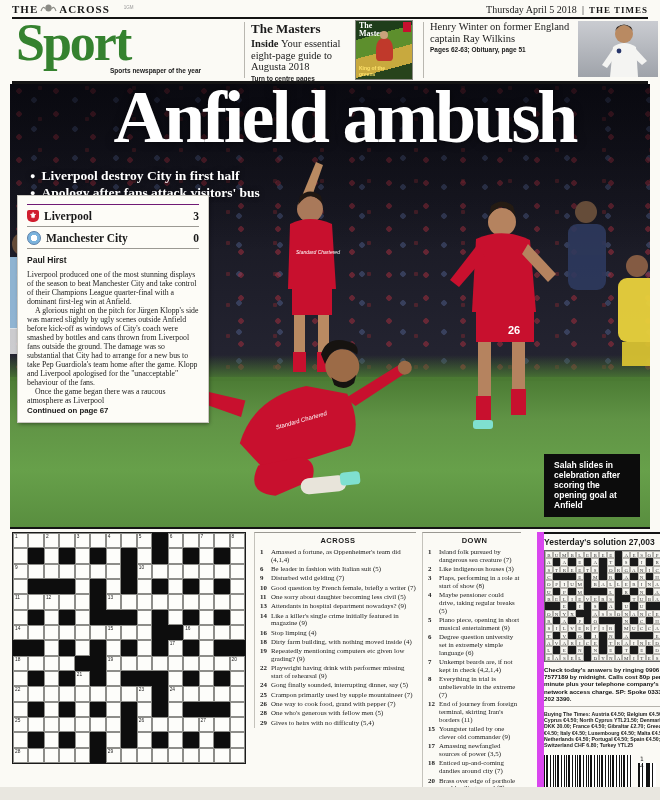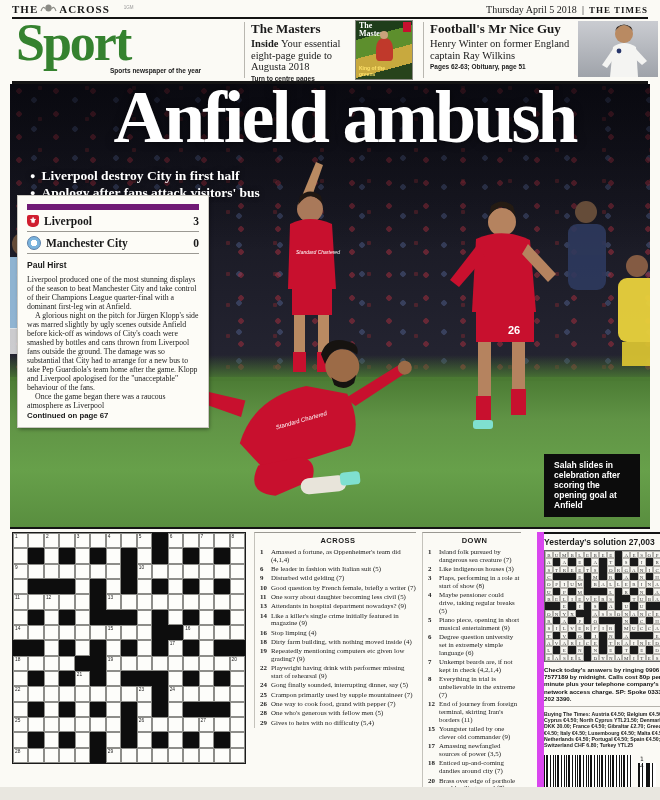--- a/index.html
+++ b/index.html
@@ -62,21 +62,21 @@
   .bullets{position:absolute;left:20px;top:84px;color:#fff;}
   .bullet{font:bold 13.5px/16.5px "Liberation Serif",serif;display:flex;align-items:center;gap:6px;text-shadow:0 0 5px rgba(0,0,0,.6);}
   .bullet .dot{font-size:9px;}
   .playsvg{position:absolute;inset:0;width:100%;height:100%;}
 
   
   .panel{position:absolute;left:8px;top:112px;width:172px;background:#fdfcf7;
          box-shadow:0 0 0 1px #c9c7c0,1px 2px 4px rgba(0,0,0,.45);padding:8px 9px 7px;}
   .score-row{display:flex;align-items:center;height:21px;border-bottom:1px solid #9b9993;
              font:bold 11.5px "Liberation Serif",serif;}
-  .score-row:first-child{border-top:6px solid #701a75;}
+  .score-row:first-child{border-top:1px solid #701a75;}
   .crest{width:12px;height:12px;display:inline-block;margin-right:5px;flex:none;position:relative;}
   .crest.liverpool{background:#d01e2f;border-radius:2px 2px 5px 5px;}
   .crest.liverpool::after{content:"⚜";position:absolute;inset:0;color:#fff;font-size:8px;line-height:12px;text-align:center;}
   .crest.mancity{border-radius:50%;background:radial-gradient(circle,#fff 0 3px,#7ab3dd 3px);border:0.5px solid #5a7fa8;}
   .tname{flex:1;}
   .tscore{font-weight:bold;}
   .byline{font:bold 8.5px "Liberation Sans",sans-serif;margin:6px 0 5px;}
   .article{font:7.8px/9px "Liberation Serif",serif;text-align:left;}
   .article p{margin:0;}
   .article p.ind{text-indent:8px;}
@@ -161,21 +161,20 @@
         <div class="promo-cta">Turn to centre pages</div>
       </div>
       <div class="mag">
         <div class="mag-t"><span>The</span><br><b>Masters</b></div>
         <div class="golfer"></div>
         <div class="mag-s">King of the greens</div>
         <div class="corner"></div>
       </div>
       <div class="vdiv"></div>
       <div class="promo promo-football">
-        <p class="promo-title">Football's Mr Nice Guy</p>
         <p class="promo-text">Henry Winter on former England captain Ray Wilkins</p>
         <div class="promo-cta">Pages 62-63; Obituary, page 51</div>
       </div>
       <div class="eng">
         <svg width="80" height="56" viewBox="0 0 80 56">
           <circle cx="46" cy="13" r="9" fill="#b98a62"></circle>
           <path d="M37,10 Q46,-2 55,10 L53,6 Q46,1 39,6 Z" fill="#2c2118"></path>
           <path d="M32,56 L35,26 Q46,18 58,26 L60,56 Z" fill="#f4f4f2"></path>
           <path d="M35,28 L24,44 l5,3 L37,36 Z" fill="#f4f4f2"></path>
           <path d="M58,28 L69,40 l-5,4 L55,36 Z" fill="#f4f4f2"></path>

